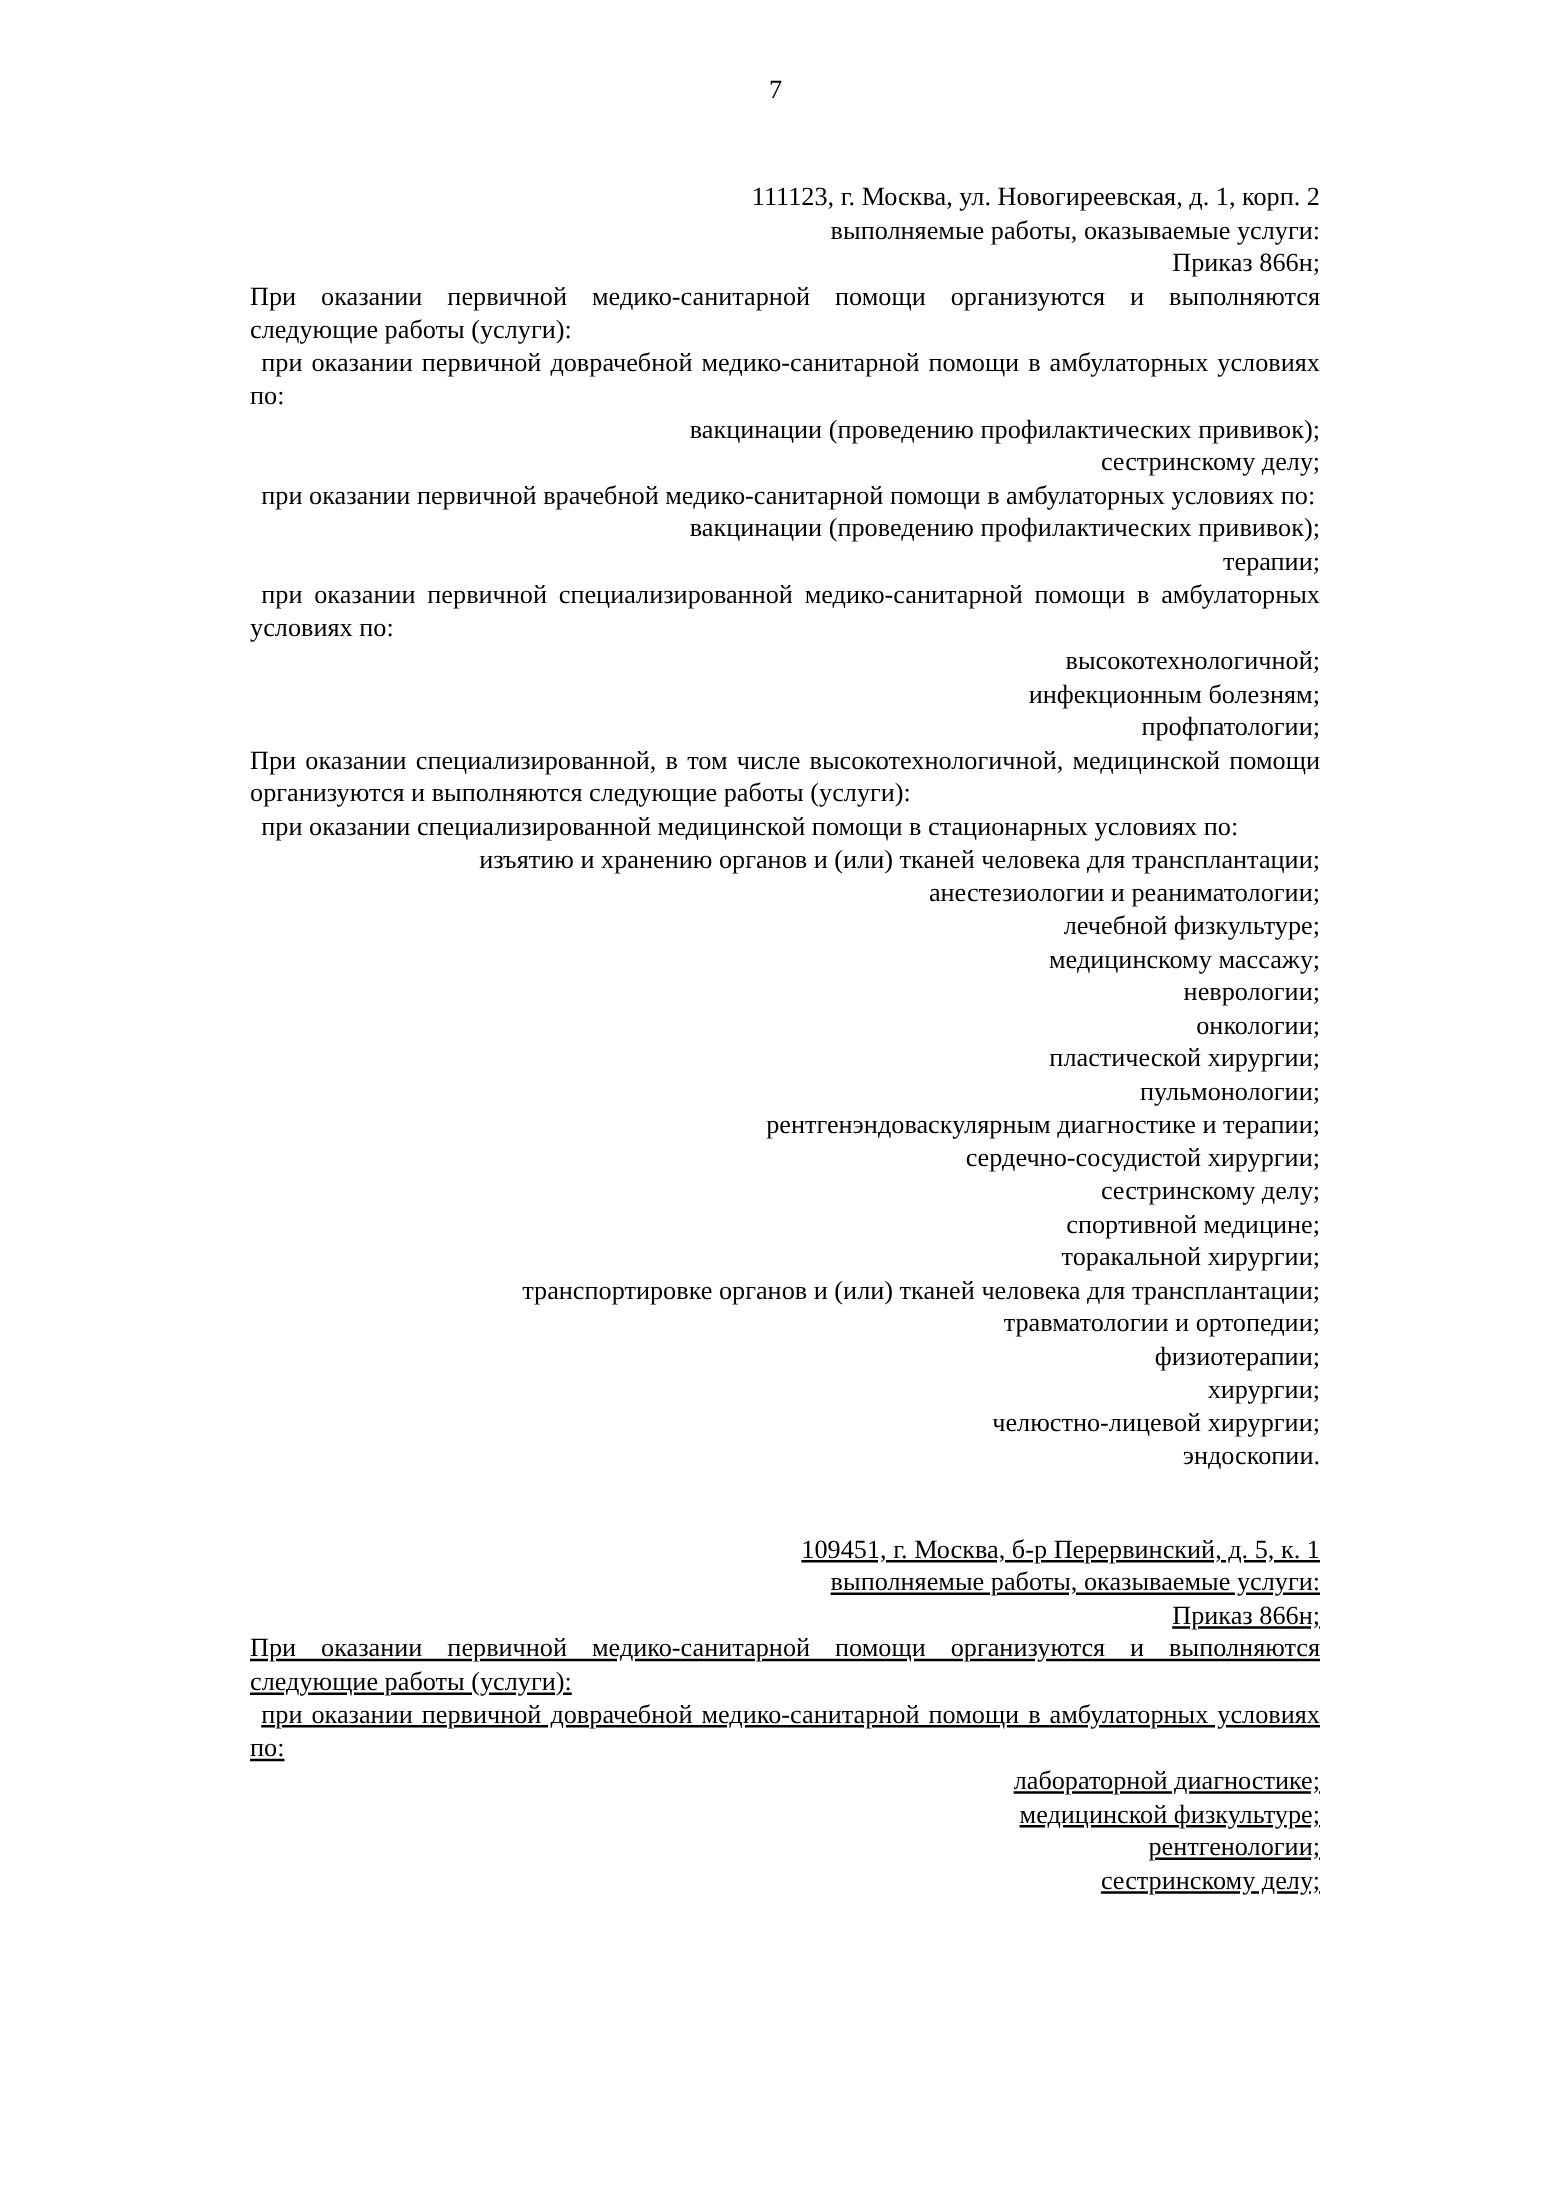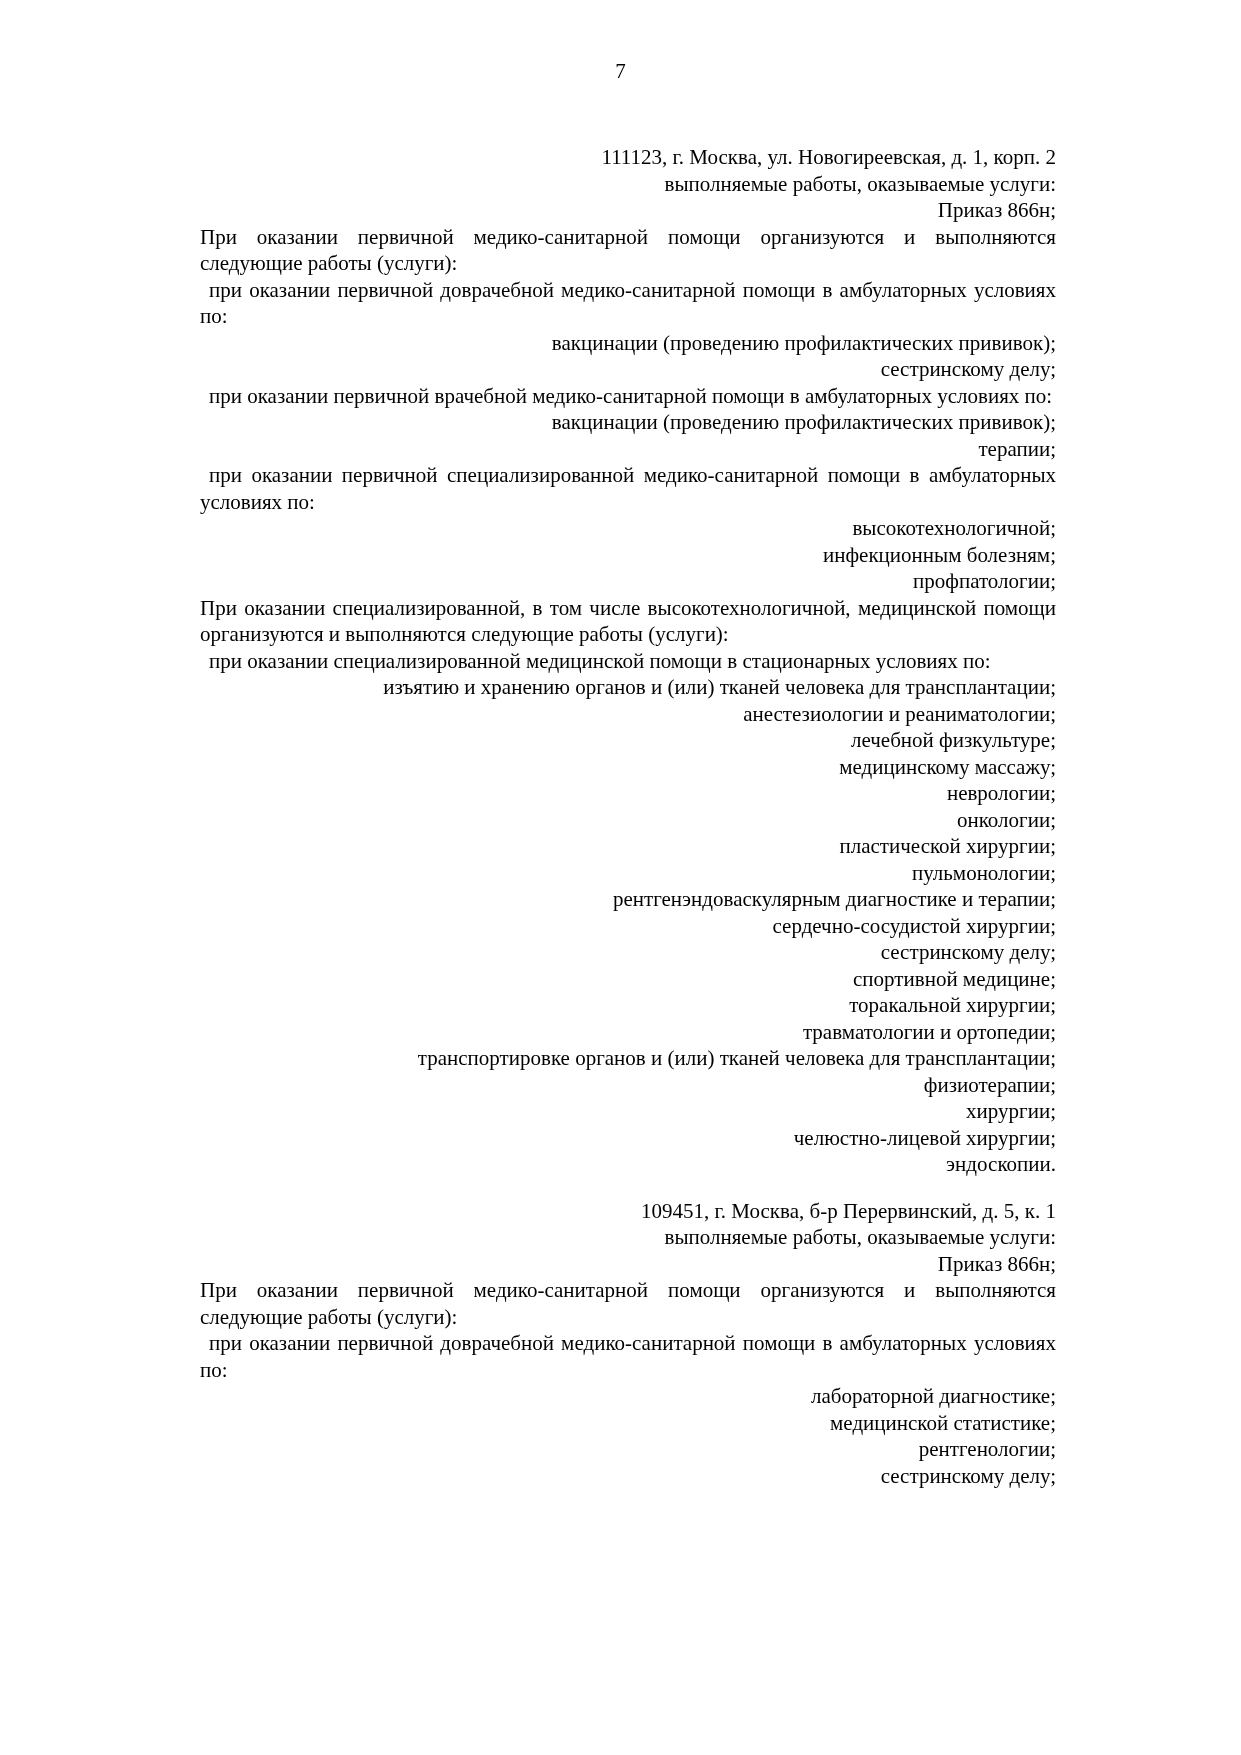--- a/index.html
+++ b/index.html
@@ -45,21 +45,21 @@
     white-space: normal;
   }
   .content p.justify {
     text-align: justify;
   }
   
   .indent-0 { margin-left: 0; }
   .indent-1 { margin-left: 13px; }
   .indent-2 { margin-left: 13px; text-indent: 9px; }
   .indent-3 { margin-left: 35px; }
-  .section + .section { margin-top: 20px; }
+  .section + .section { margin-top: 48px; text-decoration: underline; }
 </style>
 </head>
 <body>
 
 <div class="page">
   <div class="page-number">7</div>
   <div class="content" id="content">
       <div class="section">
         <p class="indent-0">111123, г. Москва, ул. Новогиреевская, д. 1, корп. 2</p>
         <p class="indent-0">выполняемые работы, оказываемые услуги:</p>
@@ -83,32 +83,32 @@
         <p class="indent-3">медицинскому массажу;</p>
         <p class="indent-3">неврологии;</p>
         <p class="indent-3">онкологии;</p>
         <p class="indent-3">пластической хирургии;</p>
         <p class="indent-3">пульмонологии;</p>
         <p class="indent-3">рентгенэндоваскулярным диагностике и терапии;</p>
         <p class="indent-3">сердечно-сосудистой хирургии;</p>
         <p class="indent-3">сестринскому делу;</p>
         <p class="indent-3">спортивной медицине;</p>
         <p class="indent-3">торакальной хирургии;</p>
+        <p class="indent-3">транспортировке органов и (или) тканей человека для трансплантации;</p>
         <p class="indent-3">травматологии и ортопедии;</p>
-        <p class="indent-3">транспортировке органов и (или) тканей человека для трансплантации;</p>
         <p class="indent-3">физиотерапии;</p>
         <p class="indent-3">хирургии;</p>
         <p class="indent-3">челюстно-лицевой хирургии;</p>
         <p class="indent-3">эндоскопии.</p>
       </div>
       <div class="section">
         <p class="indent-0">109451, г. Москва, б-р Перервинский, д. 5, к. 1</p>
         <p class="indent-0">выполняемые работы, оказываемые услуги:</p>
         <p class="indent-1">Приказ 866н;</p>
         <p class="indent-1 justify">При оказании первичной медико-санитарной помощи организуются и выполняются следующие работы (услуги):</p>
         <p class="indent-2 justify">при оказании первичной доврачебной медико-санитарной помощи в амбулаторных условиях по:</p>
         <p class="indent-3">лабораторной диагностике;</p>
-        <p class="indent-3">медицинской статистике;</p>
+        <p class="indent-3">медицинской физкультуре;</p>
         <p class="indent-3">рентгенологии;</p>
         <p class="indent-3">сестринскому делу;</p>
       </div>
     </div>
 </div>
 
 </body></html>

